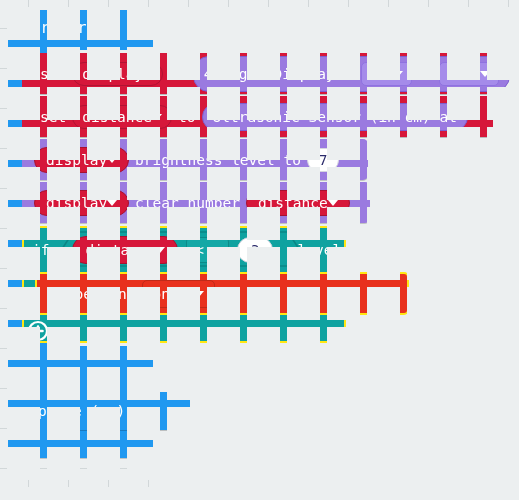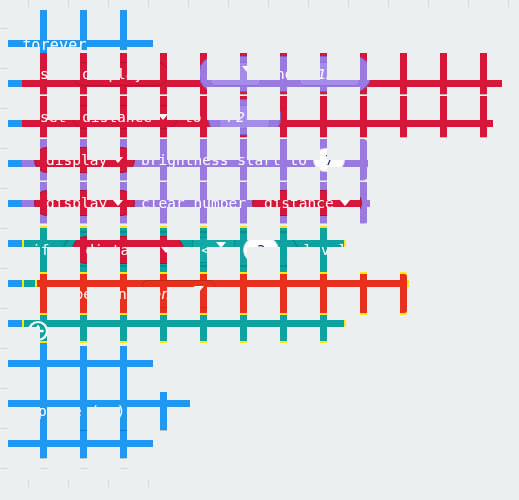--- a/index.html
+++ b/index.html
@@ -27,53 +27,53 @@
 
   .blk{position:absolute;box-sizing:border-box;}
 
   
   #forever{
     left:8px;top:10px;width:145px;height:448px;
     background:#2098f0;border-radius:6px 6px 6px 6px;
     box-shadow:0 1px 0 rgba(0,0,0,.18);
   }
   #forever-label{
-    position:absolute;left:22px;top:36px;color:#fff;font-size:15px;letter-spacing:.2px;
+    position:absolute;left:22px;top:19px;color:#fff;font-size:15px;letter-spacing:.2px;
   }
 
   
   .cutout{position:absolute;background:#eceff0;}
 
   
   .stmt{
     position:absolute;box-sizing:border-box;border-radius:5px;
     color:#fff;display:flex;align-items:center;
     font-size:14.5px;white-space:nowrap;
   }
   .red{background:#d6173a;box-shadow:0 1px 0 rgba(0,0,0,.22);}
   .purple{background:#9a7ae0;box-shadow:0 1px 0 rgba(0,0,0,.18);}
   .blue{background:#2098f0;box-shadow:0 1px 0 rgba(0,0,0,.2);}
 
   .lbl{padding:0 6px;}
 
   
   .pill{
-    display:inline-flex;align-items:center;gap:6px;
+    display:inline-flex;align-items:center;
     border-radius:14px;padding:3px 9px;font-size:14.5px;color:#fff;
   }
   .pill-red{background:#d6173a;border:1.5px solid #a71130;}
   .pill-red-solid{background:#d6173a;border:1.5px solid #b01333;}
   .pill-purple{background:#9a7ae0;border:1.5px solid #7e5fcf;}
   .pill-orange{background:#e8311d;border:1.5px solid #b62616;}
   .pill-white{background:#fff;color:#2b2b6b;border:1px solid #d6d6e0;border-radius:14px;padding:3px 11px;font-size:14px;}
   .pill-white-blue{background:#fff;color:#333;border:1px solid #cfd6dd;border-radius:14px;padding:3px 10px;font-size:14px;}
 
   .rounded-rect{
-    display:inline-flex;gap:6px;border-radius:5px;
-    padding:3px 8px;font-size:14.5px;color:#fff;font-style:italic;
+    display:inline-flex;align-items:center;gap:6px;border-radius:5px;
+    padding:3px 8px;font-size:14.5px;color:#fff;
   }
   .rr-purple{background:#a58bea;border:1.5px solid #8f72e0;}
   .rr-teal{background:#14a8a6;border:1.5px solid #0c8a88;}
   .rr-orange{background:#e8311d;border:1.5px solid #c02a18;}
 
   .caret{width:0;height:0;border-left:5px solid transparent;border-right:5px solid transparent;border-top:6px solid #fff;display:inline-block;}
   .caret-dark{border-top-color:#44446e;}
 
   
   #set-display{left:22px;top:53px;width:480px;height:41px;padding-left:12px;}
@@ -277,53 +277,51 @@
   <div id="forever-label">forever</div>
 
   <div class="stmt red" id="set-display">
     <span class="lbl">set</span>
     <span class="pill pill-red-solid">
       <span>display</span>
       <i class="caret"></i>
     </span>
     <span class="lbl">to</span>
     <span class="pill pill-purple" style="border-radius:16px;padding:5px 10px;">
+      <span>4-Digit Display at</span>
       <span class="rounded-rect rr-purple">
         <span>P1</span>
         <i class="caret"></i>
       </span>
       <span>and</span>
       <span class="rounded-rect rr-purple">
         <span>P15</span>
         <i class="caret"></i>
       </span>
     </span>
   </div>
 
   <div class="stmt red" id="set-distance">
     <span class="lbl">set</span>
     <span class="pill pill-red-solid">
       <span>distance</span>
       <i class="caret"></i>
     </span>
     <span class="lbl">to</span>
     <span class="pill pill-purple" style="border-radius:16px;padding:5px 10px;">
-      <span class="rounded-rect rr-purple">
-        <span>P2</span>
-        <i class="caret"></i>
-      </span>
+      <span>Ultrasonic Sensor (in cm) at</span>
     </span>
   </div>
 
   <div class="stmt purple" id="display-bright">
     <span class="pill pill-red" style="padding:4px 11px;">
       <span>display</span>
       <i class="caret"></i>
     </span>
-    <span class="lbl">brightness start to</span>
+    <span class="lbl">brightness level to</span>
     <span class="pill-white"><span>7</span></span>
   </div>
 
   <div class="stmt purple" id="display-shownum">
     <span class="pill pill-red" style="padding:4px 11px;">
       <span>display</span>
       <i class="caret"></i>
     </span>
     <span class="lbl">clear number</span>
     <span class="pill pill-red" style="padding:4px 11px;">

